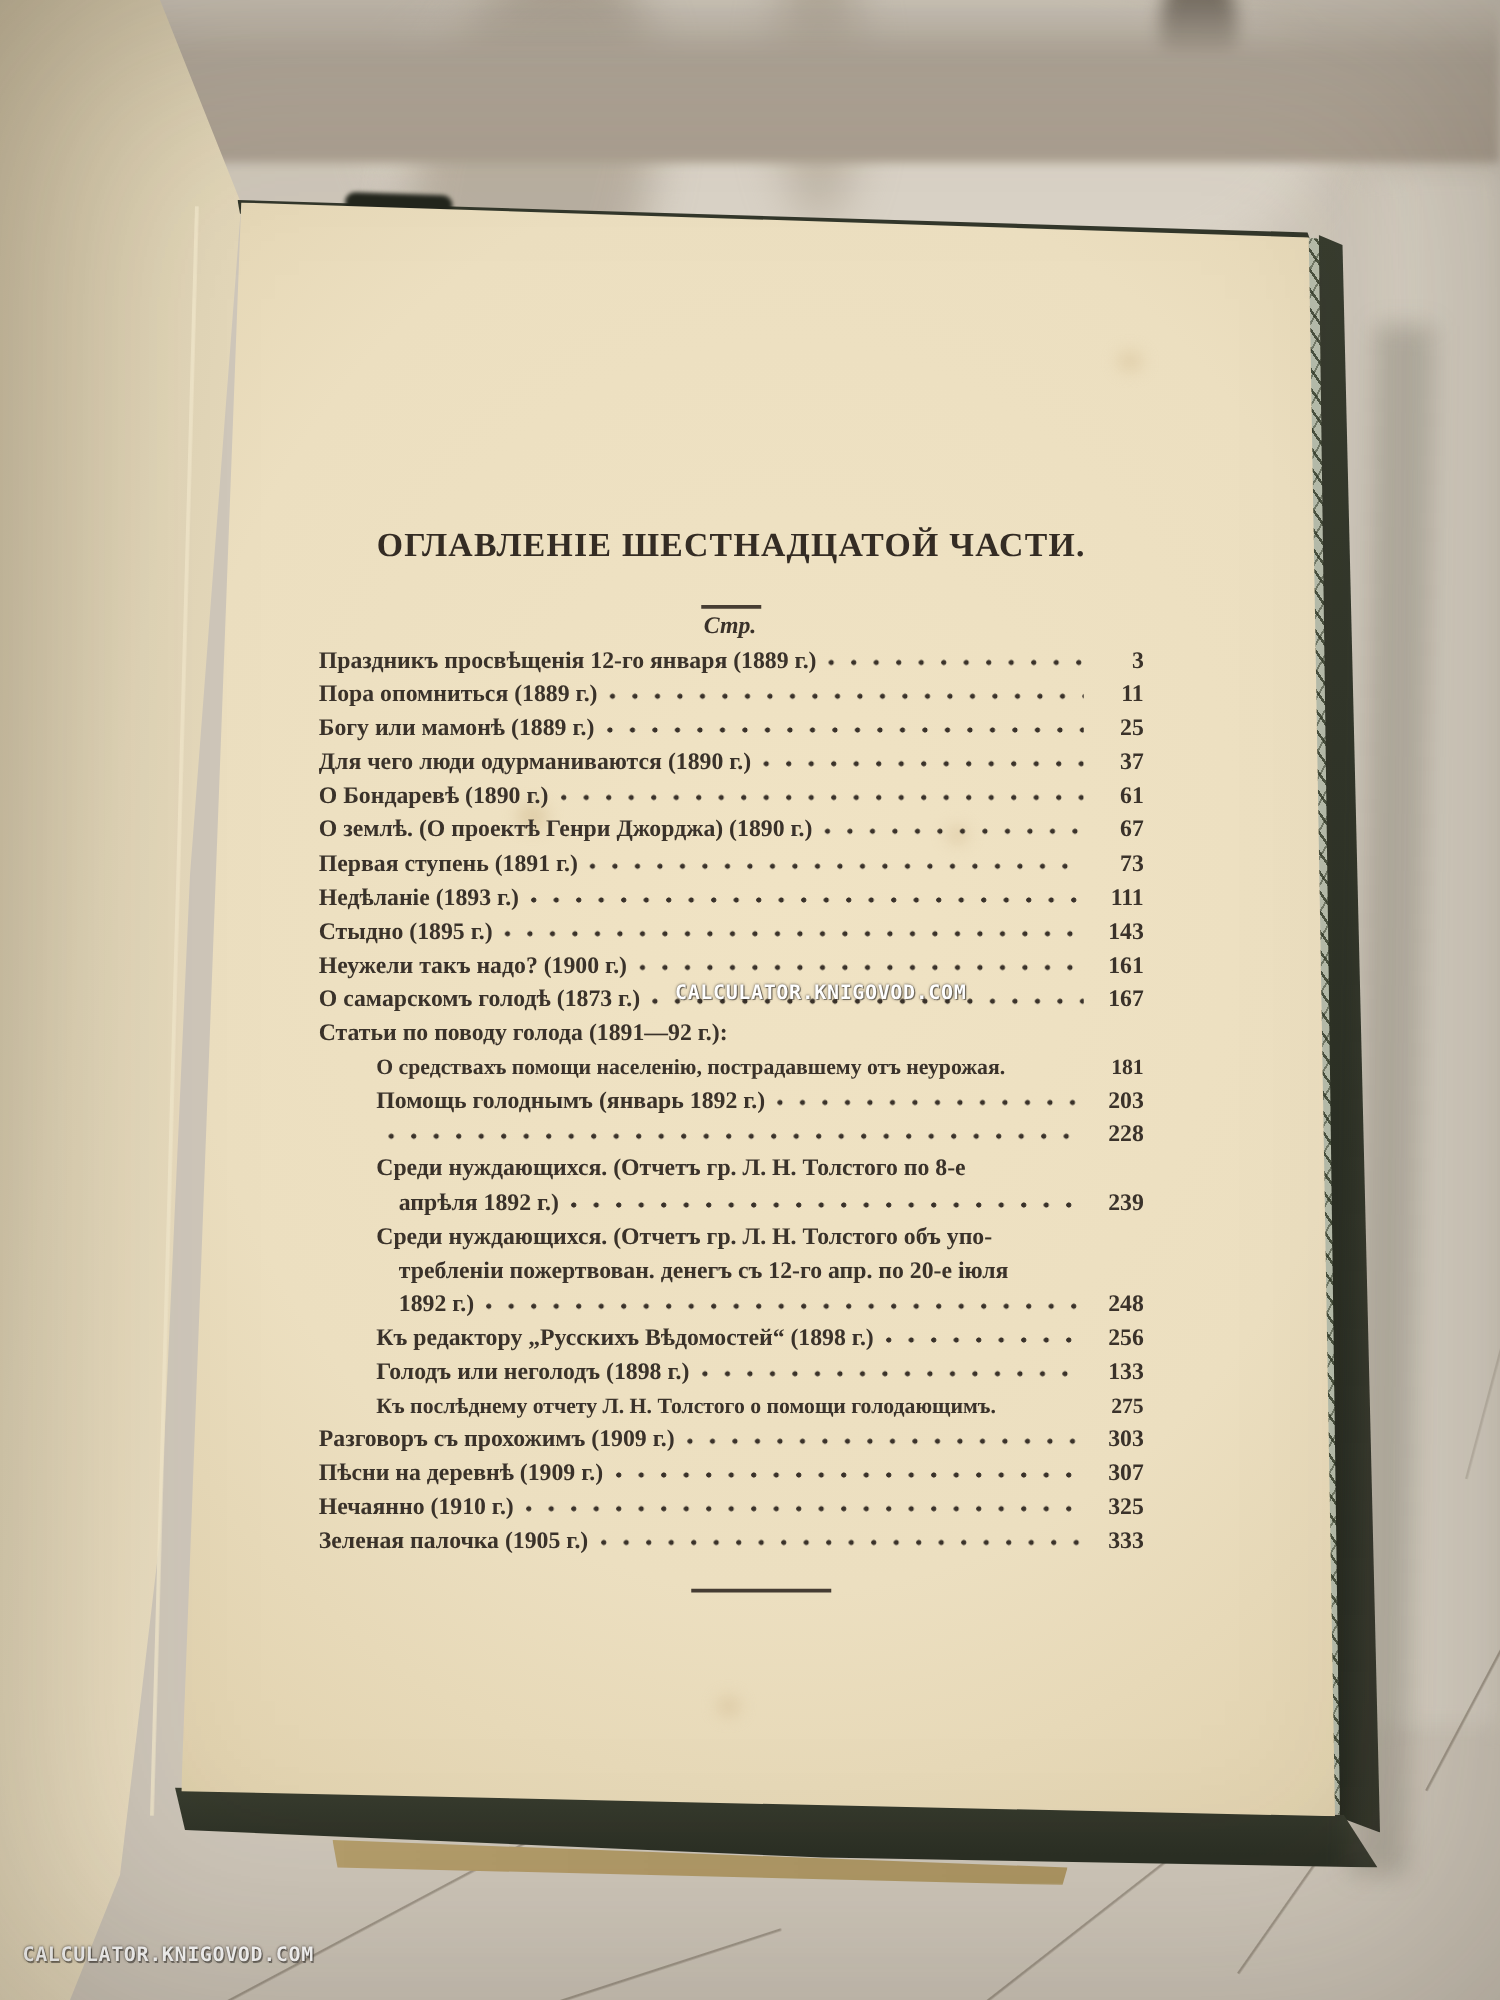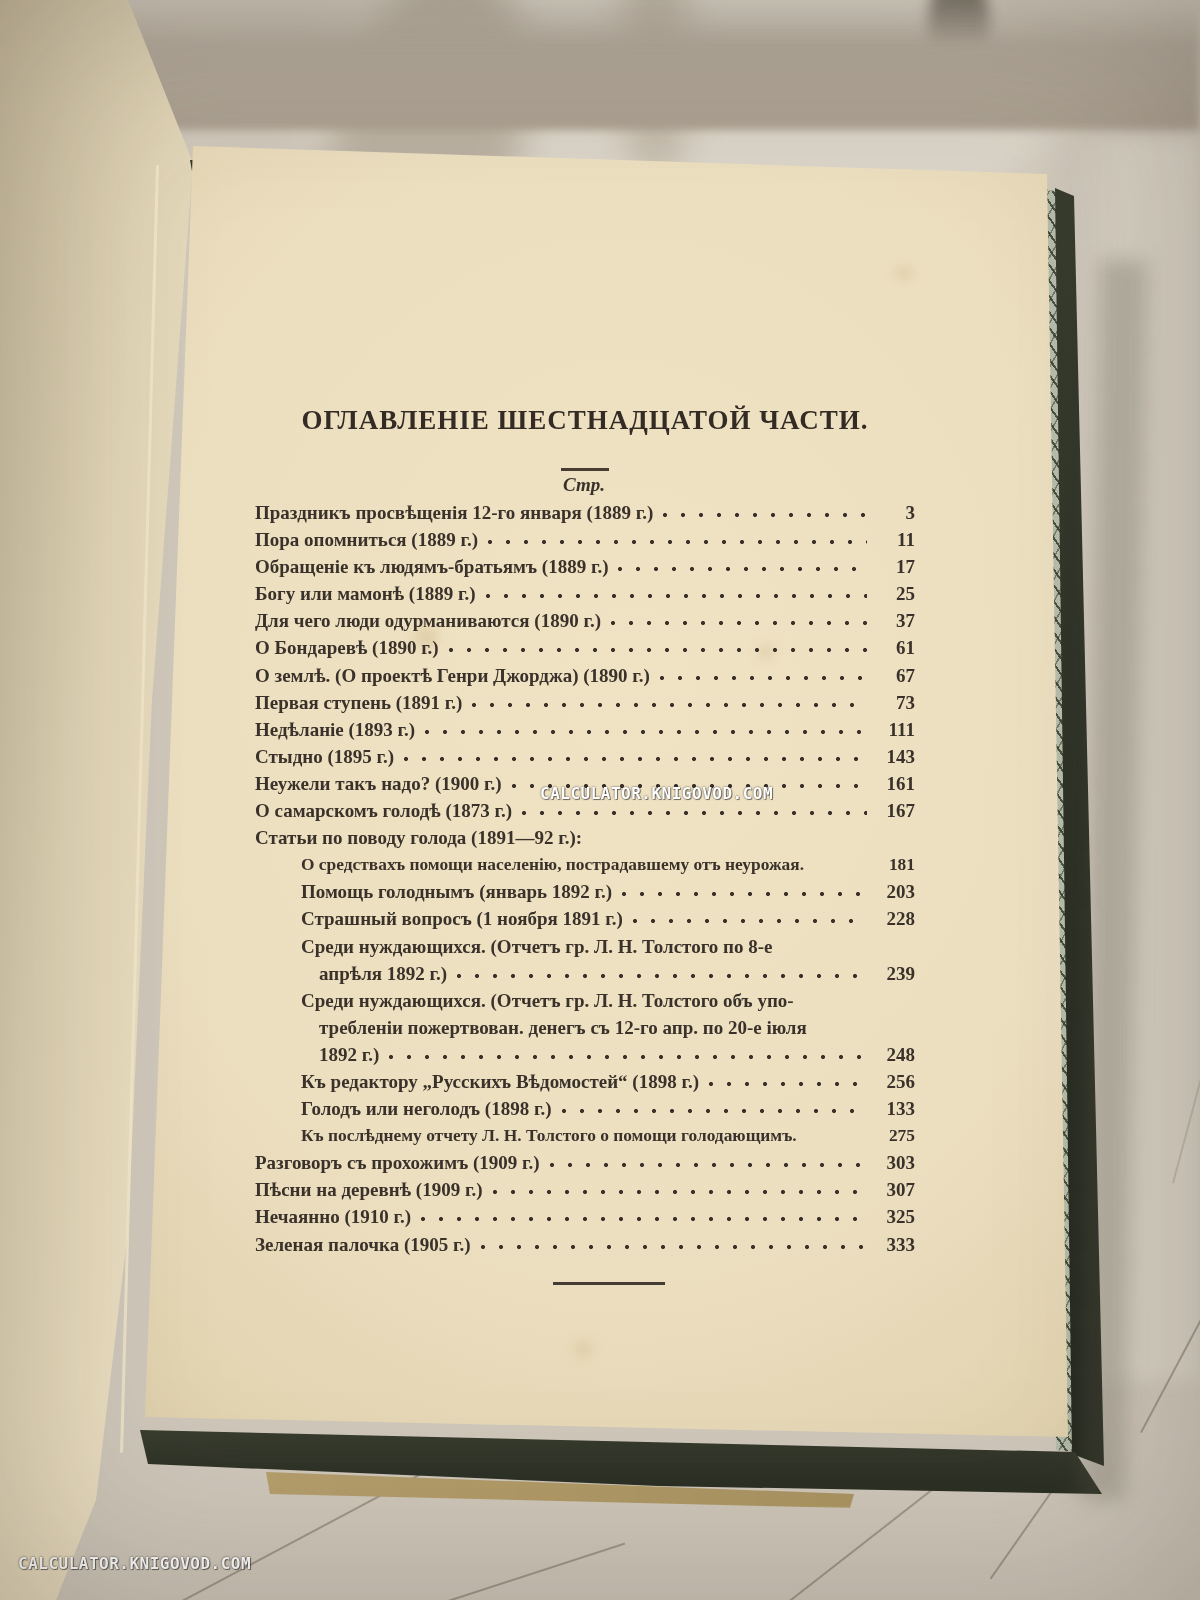--- a/index.html
+++ b/index.html
@@ -25,21 +25,21 @@
     background:linear-gradient(90deg,rgba(190,180,165,.0),#d8d1c4 40%);filter:blur(8px)}
 
   
   .flyleaf{position:absolute;left:0;top:0;width:230px;height:1600px;
     clip-path:polygon(0 0,128px 0,193px 163px,152px 700px,128px 1230px,96px 1500px,56px 1600px,0 1600px);
     background:linear-gradient(100deg,#cabda0 0%,#e2d6b8 40%,#ecdfc2 78%,#d3c6a8 96%,#bdae8f 100%);}
   .crease-light{position:absolute;left:156px;top:165px;width:3px;height:1288px;
     background:#f2e8cc;transform:rotate(1.6deg);transform-origin:top left;opacity:.8;filter:blur(.5px)}
 
   
-  .book-page{position:absolute;left:145px;top:144px;width:925px;height:1295px;
+  .book-page{position:absolute;left:145px;top:160px;width:925px;height:1295px;
     clip-path:polygon(48px 2px,902px 30px,923px 1293px,0 1273px);
     background:
       radial-gradient(95% 80% at 52% 42%,#f0e3c4 0%,#ecdfc0 55%,#e2d3b0 85%,#d6c6a2 100%);}
   .page-stain{position:absolute;border-radius:50%;filter:blur(6px);opacity:.5}
 
   
   .cover-top{position:absolute;left:188px;top:150px;width:870px;height:46px;
     clip-path:polygon(2px 10px,858px 36px,862px 47px,4px 21px);background:#33372b}
   .corner-gap{position:absolute;left:276px;top:155px;width:86px;height:16px;background:#23261d;
     transform:rotate(2deg);filter:blur(1.5px);border-radius:8px}
@@ -138,25 +138,20 @@
             <span class="t">Праздникъ просвѣщенія 12-го января (1889 г.)</span>
             <span class="dots"></span>
             <span class="n">3</span>
           </div>
           <div class="row ind0">
             <span class="t">Пора опомниться (1889 г.)</span>
             <span class="dots"></span>
             <span class="n">11</span>
           </div>
           <div class="row ind0">
-            <span class="t">Обращеніе къ людямъ-братьямъ (1889 г.)</span>
-            <span class="dots"></span>
-            <span class="n">17</span>
-          </div>
-          <div class="row ind0">
             <span class="t">Богу или мамонѣ (1889 г.)</span>
             <span class="dots"></span>
             <span class="n">25</span>
           </div>
           <div class="row ind0">
             <span class="t">Для чего люди одурманиваются (1890 г.)</span>
             <span class="dots"></span>
             <span class="n">37</span>
           </div>
           <div class="row ind0">
@@ -201,21 +196,20 @@
             <span class="t">О средствахъ помощи населенію, пострадавшему отъ неурожая.</span>
             <span class="sp"></span>
             <span class="n">181</span>
           </div>
           <div class="row ind1">
             <span class="t">Помощь голоднымъ (январь 1892 г.)</span>
             <span class="dots"></span>
             <span class="n">203</span>
           </div>
           <div class="row ind1">
-            <span class="t">Страшный вопросъ (1 ноября 1891 г.)</span>
             <span class="dots"></span>
             <span class="n">228</span>
           </div>
           <div class="row ind1">
             <span class="t">Среди нуждающихся. (Отчетъ гр. Л. Н. Толстого по 8-е</span>
           </div>
           <div class="row ind1 cont">
             <span class="t">апрѣля 1892 г.)</span>
             <span class="dots"></span>
             <span class="n">239</span>

